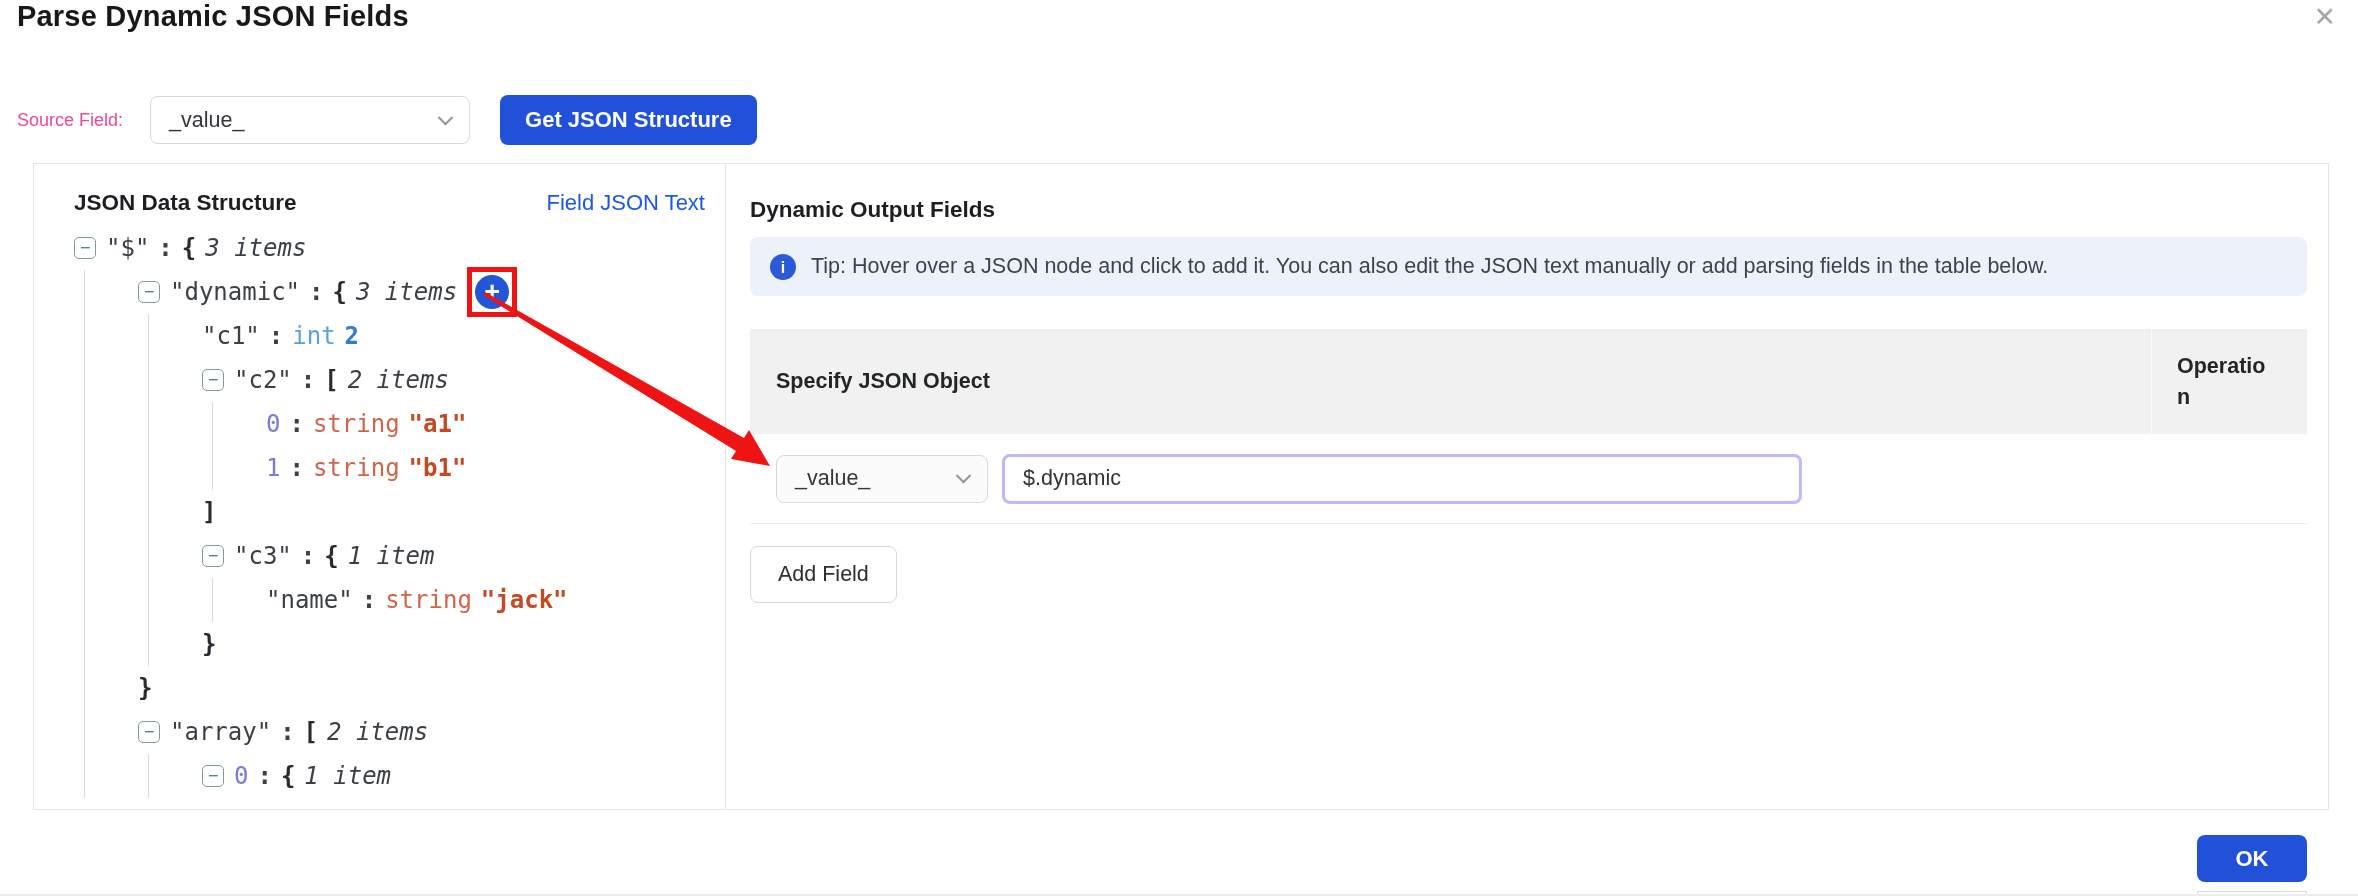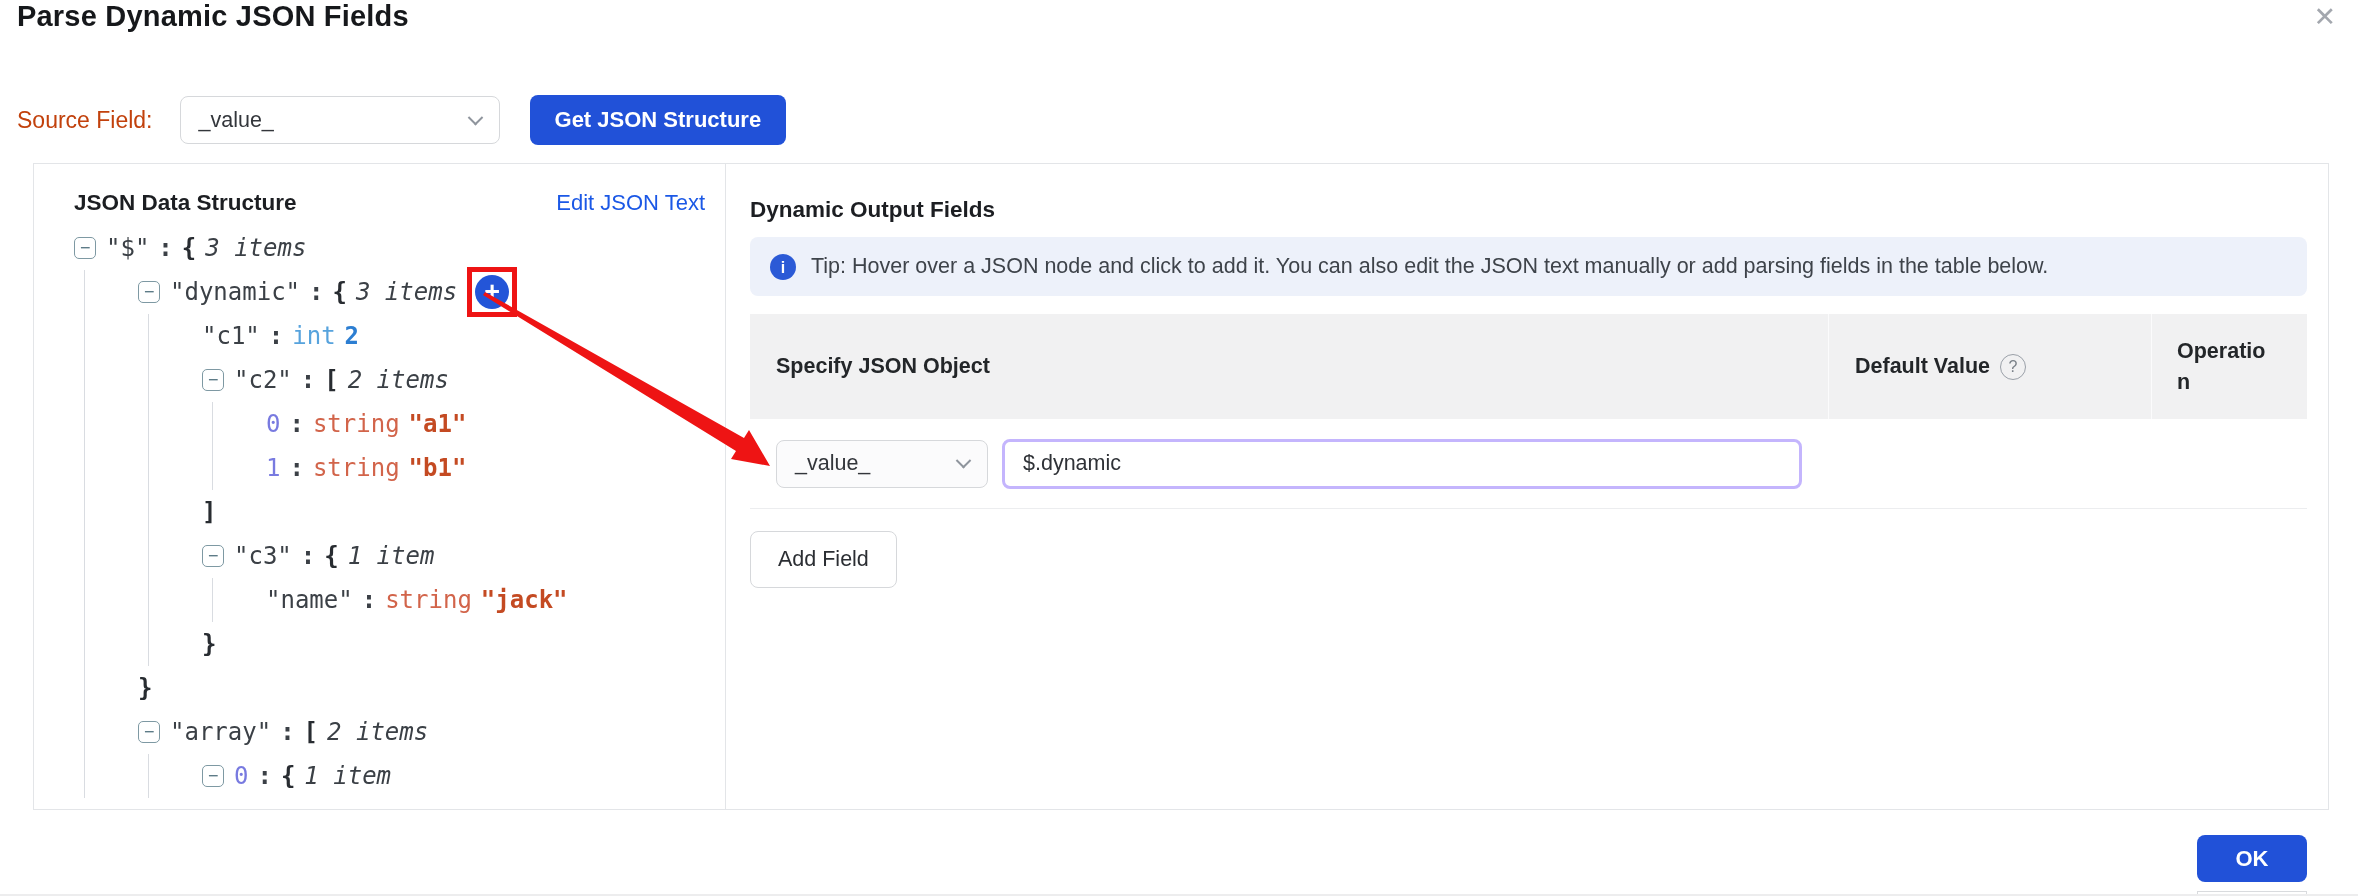--- a/index.html
+++ b/index.html
@@ -3,21 +3,21 @@
 <meta charset="utf-8">
 <style>
   * { margin:0; padding:0; box-sizing:border-box; }
   html,body { width:2358px; height:896px; }
   body { position:relative; background:#fff; font-family:"Liberation Sans",sans-serif; color:#222; overflow:hidden; }
 
   .modal-title { position:absolute; left:17px; top:0; font-size:29px; font-weight:700; color:#16181b; letter-spacing:.2px; }
   .close-btn { position:absolute; right:22px; top:4px; font-size:27px; color:#a3a7ae; cursor:pointer; line-height:1; }
 
   .toolbar { position:absolute; left:17px; top:95px; display:flex; align-items:center; }
-  .toolbar-label { font-size:23px; color:#c2410c; margin-right:27px; }
+  .toolbar-label { font-size:18px; color:#ec4899; margin-right:27px; }
   .select { height:48px; border:1px solid #d6d8db; border-radius:8px; background:#fff; display:flex; align-items:center; justify-content:space-between; padding:0 18px; font-size:21.5px; color:#33363b; cursor:pointer; }
   .src-select { width:320px; }
   .chev { width:11px; height:11px; border-right:2px solid #8f959d; border-bottom:2px solid #8f959d; transform:rotate(45deg) translate(-2px,-2px); flex:none; }
   .primary-btn { height:50px; background:#2151d8; border:none; border-radius:8px; color:#fff; font-size:22px; font-weight:600; padding:0 25px; margin-left:30px; display:flex; align-items:center; cursor:pointer; font-family:inherit; }
 
   .panel { position:absolute; left:33px; top:163px; width:2296px; height:647px; border:1px solid #e3e5e8; display:flex; background:#fff; }
 
   
   .left-pane { width:692px; border-right:1px solid #e3e5e8; overflow:hidden; display:flex; flex-direction:column; flex:none; }
   .pane-header { display:flex; justify-content:space-between; align-items:center; margin:26px 20px 0 40px; }
@@ -39,21 +39,21 @@
   .tk.vstr { color:#c44a22; font-weight:700; }
   .tk.idx  { color:#787ae0; }
   .red-box { border:5px solid #ee1414; padding:3px; display:inline-flex; margin-left:1px; }
   .plus { width:34px; height:34px; border-radius:50%; background:#2355d8; color:#fff; font-size:27px; font-weight:700; display:flex; align-items:center; justify-content:center; line-height:1; cursor:pointer; font-family:"Liberation Sans",sans-serif; }
 
   
   .right-pane { flex:1; padding:33px 21px 0 24px; }
   .tip { margin-top:14px; background:#edf1fa; border-radius:8px; padding:13px 20px; display:flex; gap:15px; font-size:21.5px; color:#3e434a; line-height:33px; }
   .info-icon { width:26px; height:26px; border-radius:50%; background:#2b5ad6; color:#fff; font-size:16px; font-weight:700; display:flex; align-items:center; justify-content:center; margin-top:4px; flex:none; }
 
-  .fields-table { margin-top:18px; }
+  .fields-table { margin-top:33px; }
   .thead { display:flex; background:#f1f1f2; height:105px; }
   .th { display:flex; align-items:center; font-size:21.5px; font-weight:700; color:#232629; border-right:1px solid #fbfbfc; }
   .th:last-child { border-right:none; }
   .col1 { flex:1; padding-left:26px; }
   .col2 { width:323px; flex:none; padding-left:26px; }
   .col3 { width:155px; flex:none; padding-left:25px; }
   .wrap-narrow { width:97px; overflow-wrap:anywhere; line-height:31px; }
   .help-icon { width:26px; height:26px; border-radius:50%; border:1.5px solid #9aa0a8; color:#7a8088; font-size:16px; font-weight:400; display:inline-flex; align-items:center; justify-content:center; margin-left:10px; }
   .tbody-row { display:flex; height:90px; background:#fff; border-bottom:1px solid #ecedef; }
   .td { display:flex; align-items:center; border-right:1px solid #f1f2f4; }
@@ -85,21 +85,21 @@
     <span class="chev"></span>
   </div>
   <button class="primary-btn">Get JSON Structure</button>
 </div>
 
 <div class="panel">
 
   <div class="left-pane">
     <div class="pane-header">
       <span class="pane-title">JSON Data Structure</span>
-      <span class="link">Edit JSON Text</span>
+      <span class="link">Field JSON Text</span>
     </div>
     <div class="tree">
         <div class="tree-line"><span class="exp">−</span><span class="tk key">"$"</span><span class="tk p">:</span><span class="tk brace">{</span><span class="tk items">3 items</span></div>
         <div class="tree-line"><span class="gd"></span><span class="exp">−</span><span class="tk key">"dynamic"</span><span class="tk p">:</span><span class="tk brace">{</span><span class="tk items">3 items</span><span class="red-box"><span class="plus">+</span></span></div>
         <div class="tree-line"><span class="gd"></span><span class="gd"></span><span class="tk key">"c1"</span><span class="tk p">:</span><span class="tk tint">int</span><span class="tk vint">2</span></div>
         <div class="tree-line"><span class="gd"></span><span class="gd"></span><span class="exp">−</span><span class="tk key">"c2"</span><span class="tk p">:</span><span class="tk brace">[</span><span class="tk items">2 items</span></div>
         <div class="tree-line"><span class="gd"></span><span class="gd"></span><span class="gd"></span><span class="tk idx">0</span><span class="tk p">:</span><span class="tk tstr">string</span><span class="tk vstr">"a1"</span></div>
         <div class="tree-line"><span class="gd"></span><span class="gd"></span><span class="gd"></span><span class="tk idx">1</span><span class="tk p">:</span><span class="tk tstr">string</span><span class="tk vstr">"b1"</span></div>
         <div class="tree-line"><span class="gd"></span><span class="gd"></span><span class="tk brace">]</span></div>
         <div class="tree-line"><span class="gd"></span><span class="gd"></span><span class="exp">−</span><span class="tk key">"c3"</span><span class="tk p">:</span><span class="tk brace">{</span><span class="tk items">1 item</span></div>
@@ -116,24 +116,20 @@
 
     <div class="tip">
       <span class="info-icon">i</span>
       <span>Tip: Hover over a JSON node and click to add it. You can also edit the JSON text manually or add parsing fields in the table below.</span>
     </div>
 
     <div class="fields-table">
       <div class="thead">
         <div class="th col1">
           <span>Specify JSON Object</span>
-        </div>
-        <div class="th col2">
-          <span>Default Value</span>
-          <span class="help-icon">?</span>
         </div>
         <div class="th col3">
           <span class="wrap-narrow">Operation</span>
         </div>
       </div>
       <div class="tbody-row">
         <div class="td col1">
           <div class="select field-select">
             <span>_value_</span>
             <span class="chev"></span>

